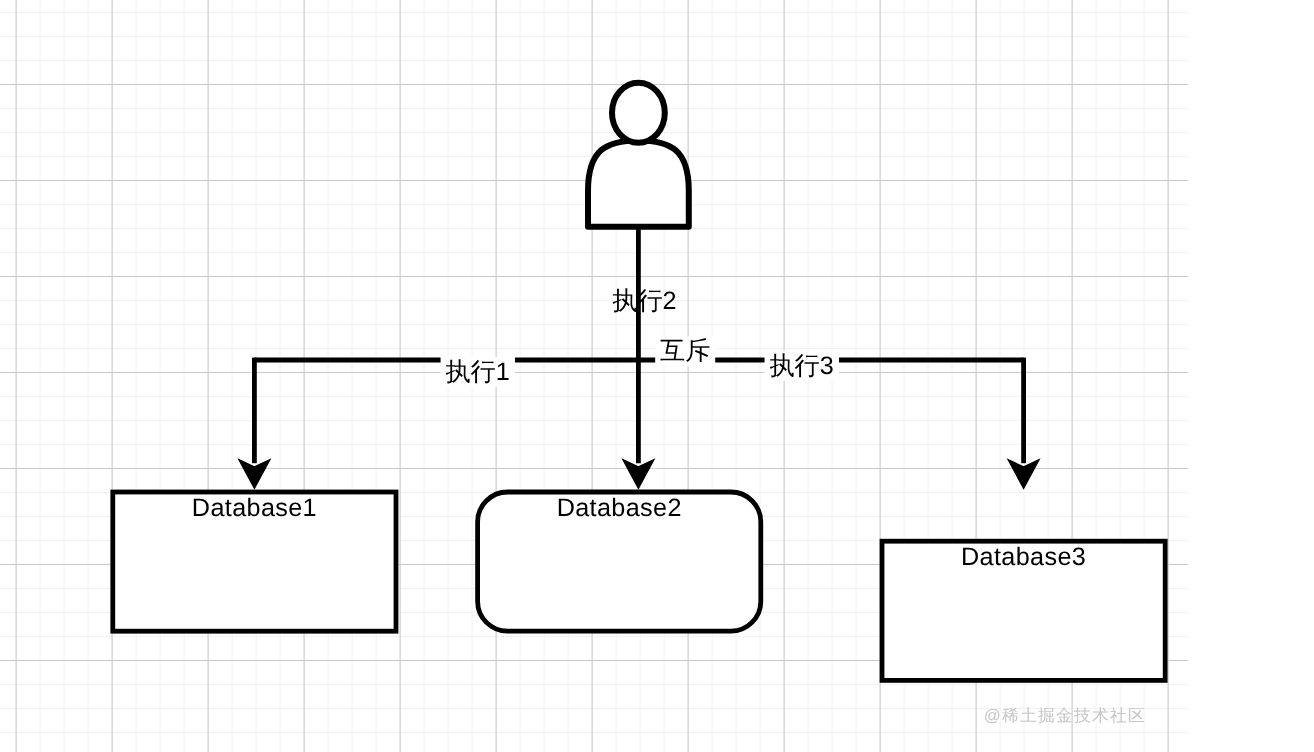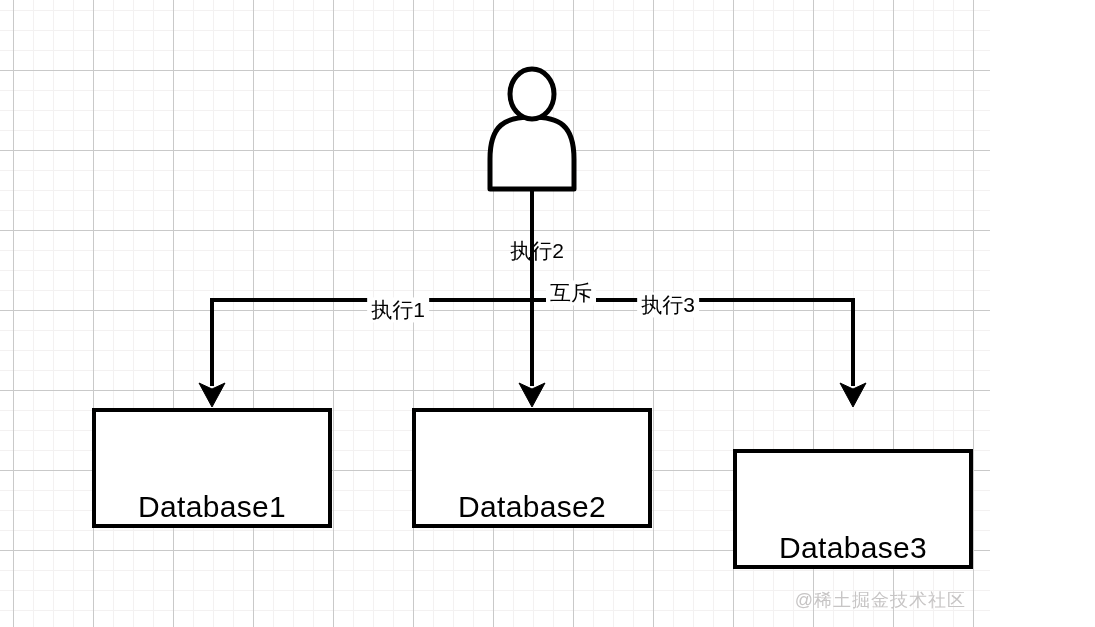--- a/index.html
+++ b/index.html
@@ -29,28 +29,28 @@
   }
 
   .node {
     position: absolute;
     top: 408px;
     width: 240px;
     height: 120px;
     background: #ffffff;
     border: 4px solid #000000;
     display: flex;
-    align-items: flex-end;
+    align-items: flex-start;
     justify-content: center;
-    font-size: 30px;
+    font-size: 21px;
     color: #000000;
     letter-spacing: 0.3px;
   }
   .node-1 { left: 92px; }
-  .node-2 { left: 412px; }
+  .node-2 { left: 396px; border-radius: 27px; }
   .node-3 { left: 733px; margin-top: 41px; }
 
   .edge-label {
     position: absolute;
     transform: translate(-50%, -50%);
     font-size: 21px;
     color: #000000;
     white-space: nowrap;
     line-height: 1.1;
   }
@@ -59,22 +59,22 @@
     padding: 1px 4px;
   }
   .label-execute2 { left: 537px; top: 251px; }
   .label-mutex    { left: 535px; top: 293px; margin-left: 36px; }
   .label-execute1 { left: 398px; top: 310px; }
   .label-execute3 { left: 668px; top: 305px; }
 
   .watermark {
     position: absolute;
     top: 588px;
-    right: 24px;
-    font-size: 18px;
+    right: 35px;
+    font-size: 14px;
     color: #c7c5c5;
     letter-spacing: 1px;
   }
 </style>
 </head>
 <body>
 
 <div class="canvas">
 
   <svg class="connector-layer" viewBox="0 0 1095 627" xmlns="http://www.w3.org/2000/svg">

